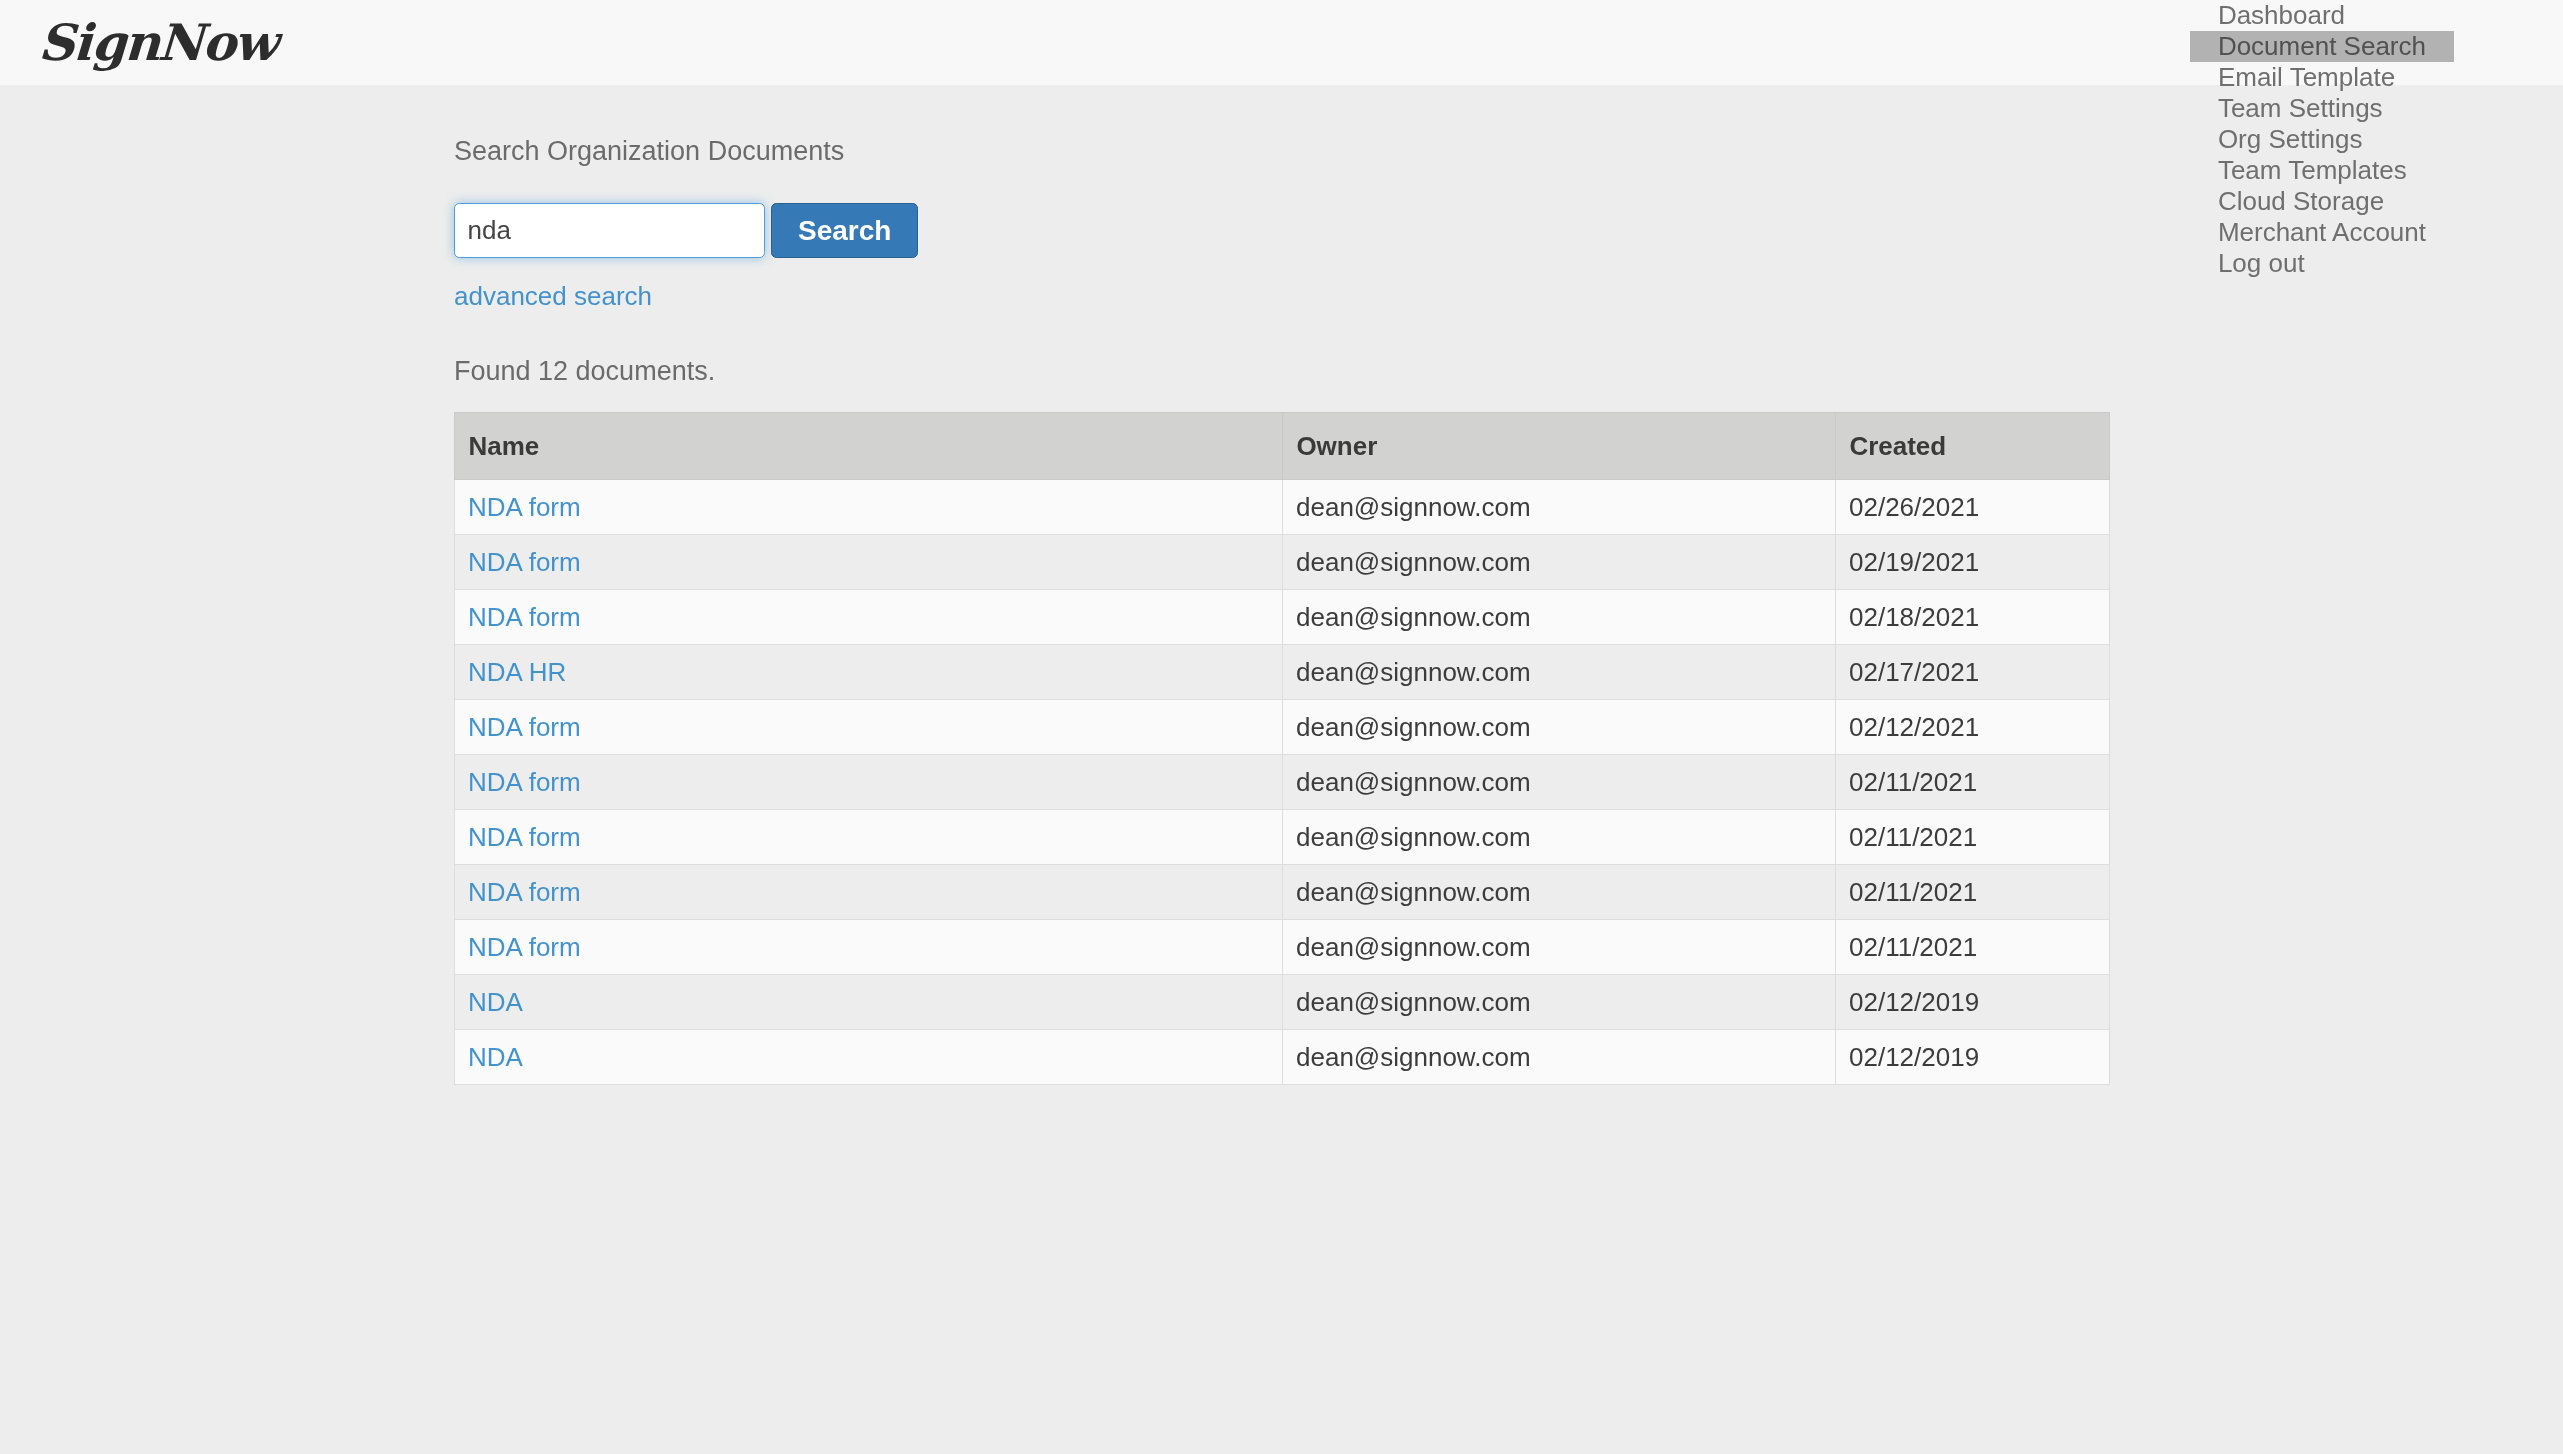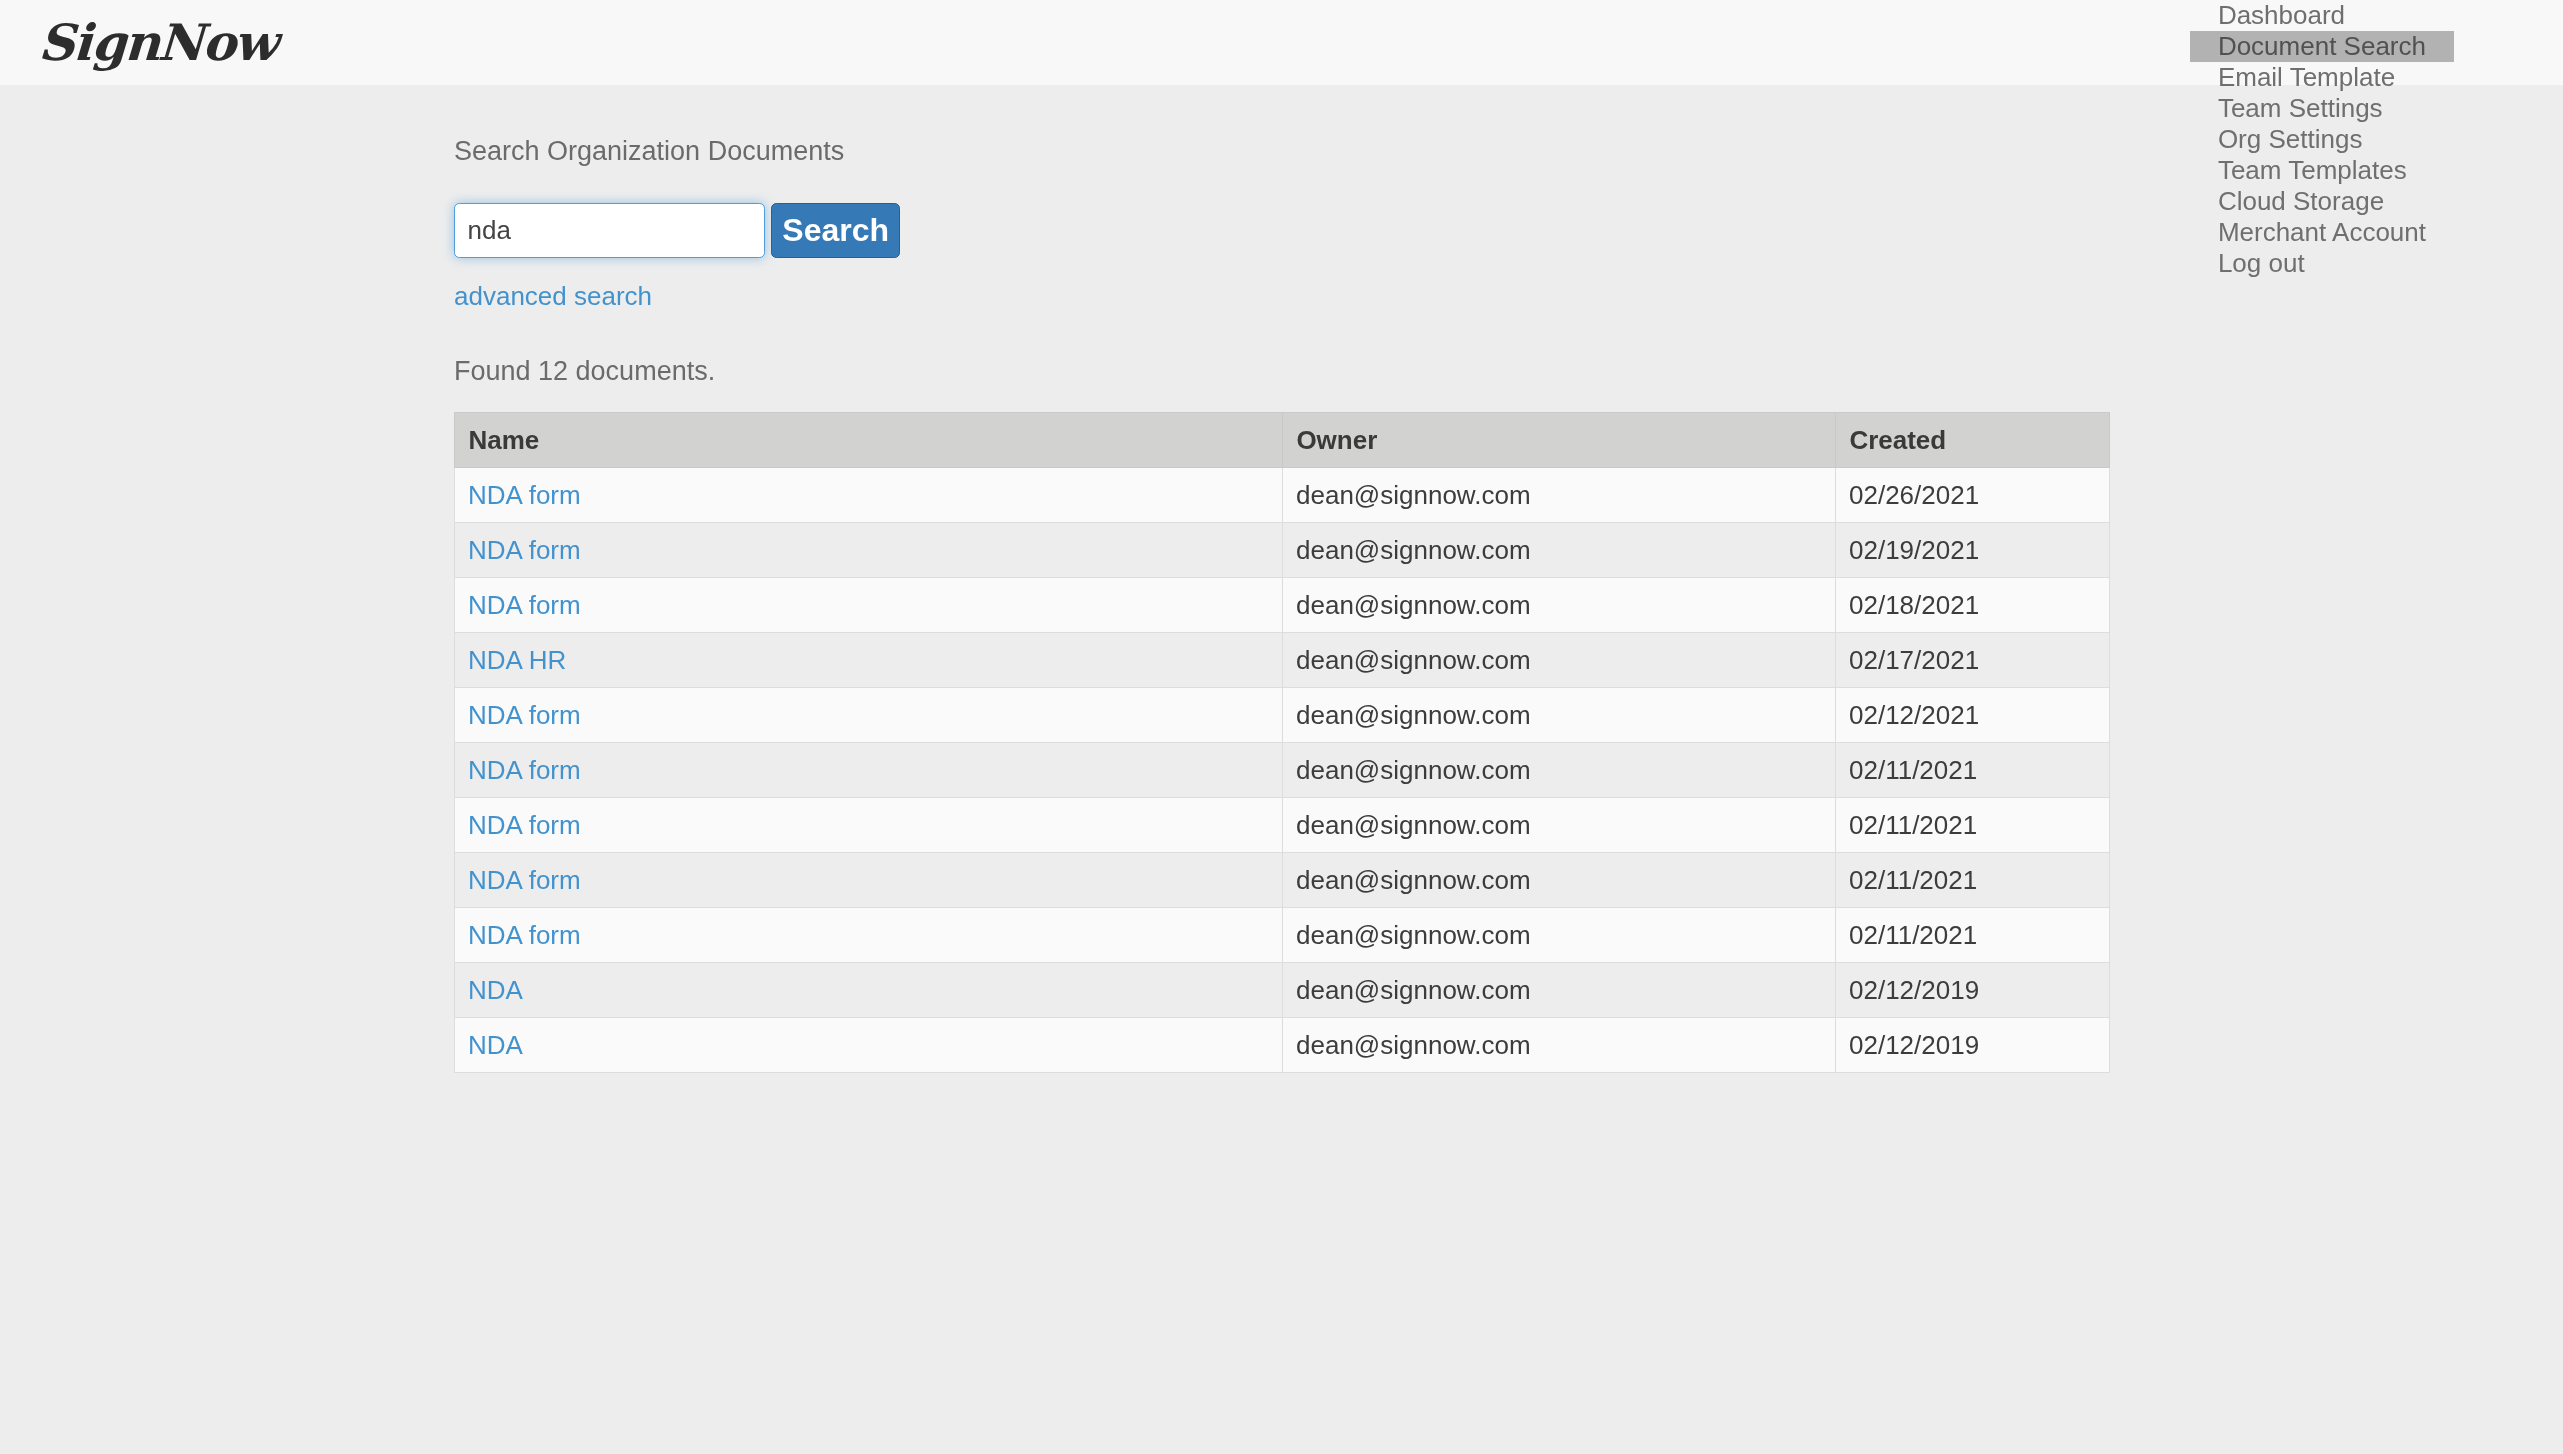--- a/index.html
+++ b/index.html
@@ -69,27 +69,27 @@
     box-shadow: 0 0 10.7px rgba(77, 158, 219, 0.55);
     outline: none;
     padding: 0 12.5px;
     font-size: 26px;
     color: #444444;
     font-family: "Liberation Sans", sans-serif;
     background: #ffffff;
   }
   .search-button {
     margin-left: 6.2px;
-    width: 129px;
+    width: 147px;
     height: 55px;
     background: #3579b7;
     border: 1.8px solid #286090;
     border-radius: 5.3px;
     color: #ffffff;
-    font-size: 32px;
+    font-size: 28px;
     font-weight: 600;
     font-family: "Liberation Sans", sans-serif;
     cursor: pointer;
   }
   .advanced-link {
     display: inline-block;
     margin-top: 23px;
     font-size: 26px;
     color: #4292ce;
     text-decoration: none;
@@ -110,21 +110,21 @@
     font-size: 26px;
   }
   .results-table col.c-name    { width: 828px; }
   .results-table col.c-owner   { width: 553px; }
   .results-table col.c-created { width: 274px; }
   .results-table th {
     background: #d2d2d0;
     color: #3a3a3a;
     font-weight: bold;
     text-align: left;
-    height: 55px;
+    height: 67px;
     padding: 0 13.4px;
     border: 0.9px solid #c9c9c9;
   }
   .results-table td {
     height: 55px;
     padding: 0 13px;
     border: 0.9px solid #dddddd;
     color: #3c3c3c;
   }
   .results-table tbody tr:nth-child(odd)  td { background: #fafafa; }

